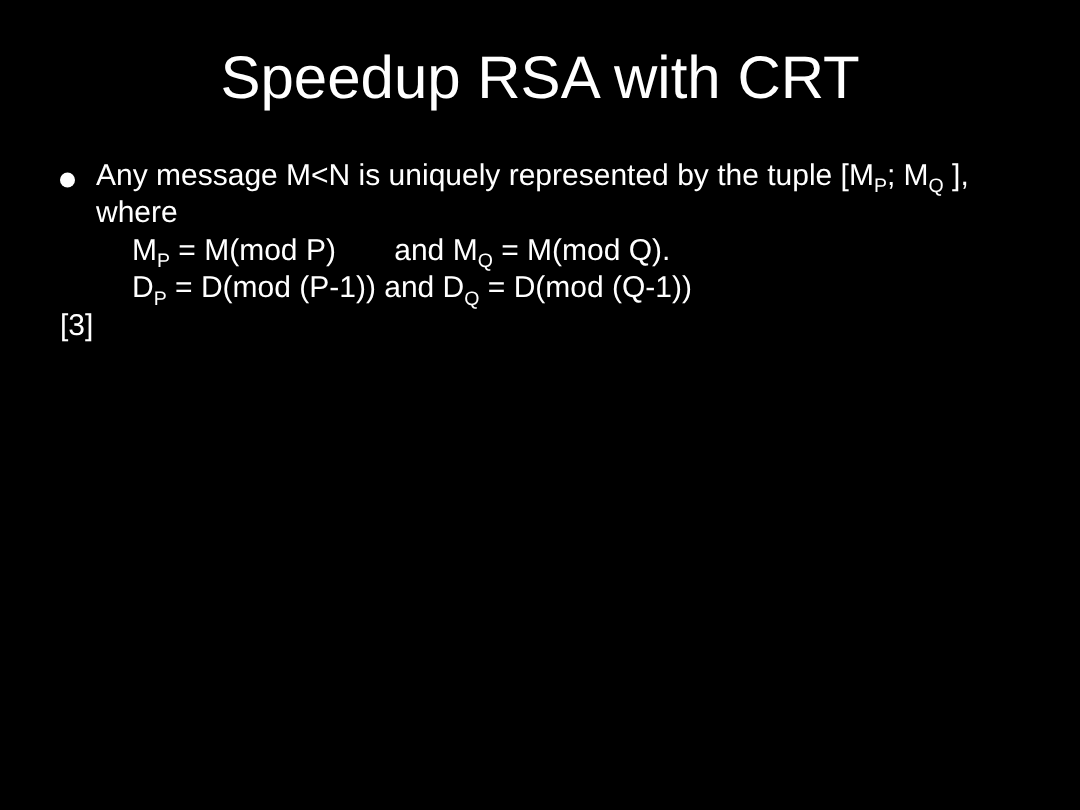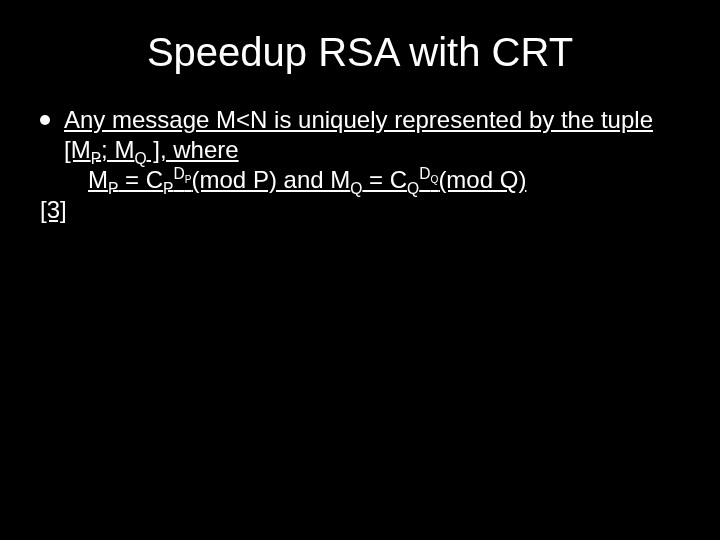--- a/index.html
+++ b/index.html
@@ -18,23 +18,22 @@
     box-sizing: border-box;
     padding: 20px 40px 20px 40px;
   }
   .title {
     text-align: center;
     font-size: 40px;
     margin: 10px 0 30px 0;
     font-weight: normal;
   }
   .body {
-    font-size: 24px;
+    font-size: 20px;
     line-height: 1.25;
-    text-decoration: underline;
   }
   .bullet-row {
     display: flex;
     align-items: flex-start;
   }
   .bullet {
     width: 10px;
     height: 10px;
     border-radius: 50%;
     background: #fff;
@@ -69,25 +68,26 @@
 <div class="slide">
   <h1 class="title">Speedup RSA with CRT</h1>
 
   <div class="body">
     <div class="bullet-row">
       <div class="bullet"></div>
       <div class="content">
         <span><span>Any message M&lt;N is uniquely represented by the tuple [M</span><sub>P</sub><span>; M</span><sub>Q</sub><span> ], where</span></span>
 
         <div class="indent">
+          <div class="line"><span>M</span><sub>P</sub><span> = M(mod P)</span>&nbsp;&nbsp;&nbsp;&nbsp;&nbsp;&nbsp;&nbsp;<span>and M</span><sub>Q</sub><span> = M(mod Q).</span></div>
 
 
+          <div class="line"><span>D</span><sub>P</sub><span> = D(mod (P-1))  and D</span><sub>Q</sub><span> = D(mod (Q-1))</span></div>
 
 
-          <div class="line"><span>M</span><sub>P</sub><span> = C</span><sub>P</sub><sup><span>D</span><sub>P</sub></sup><span>(mod P)  and M</span><sub>Q</sub><span> = C</span><sub>Q</sub><sup><span>D</span><sub>Q</sub></sup><span>(mod Q)</span></div>
 
 
         </div>
       </div>
     </div>
     <div class="ref">[3]</div>
   </div>
 </div>
 
 </body></html>

